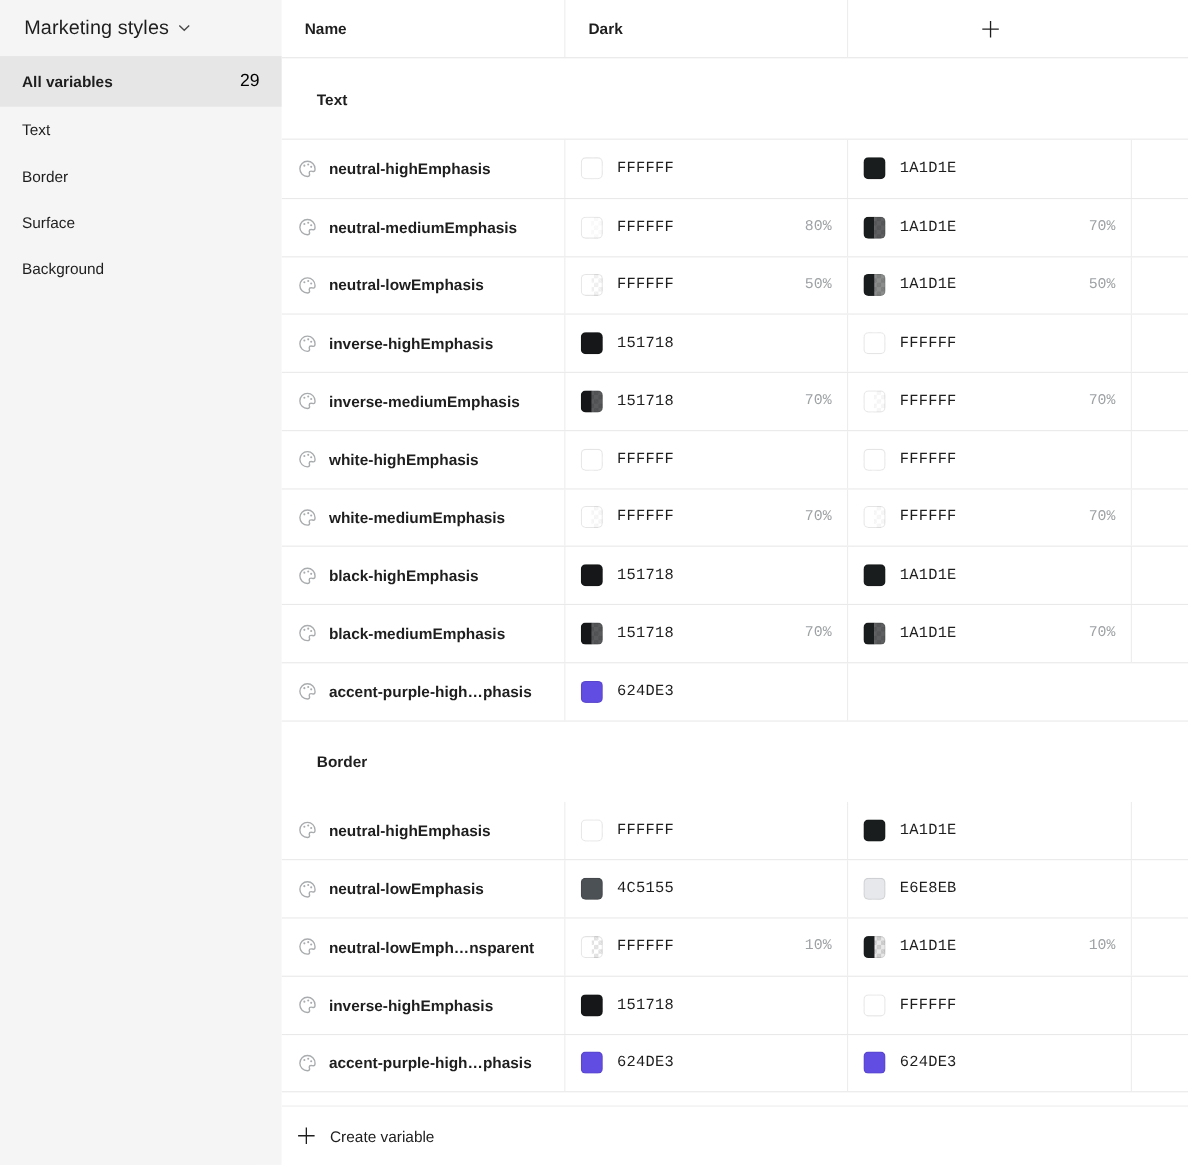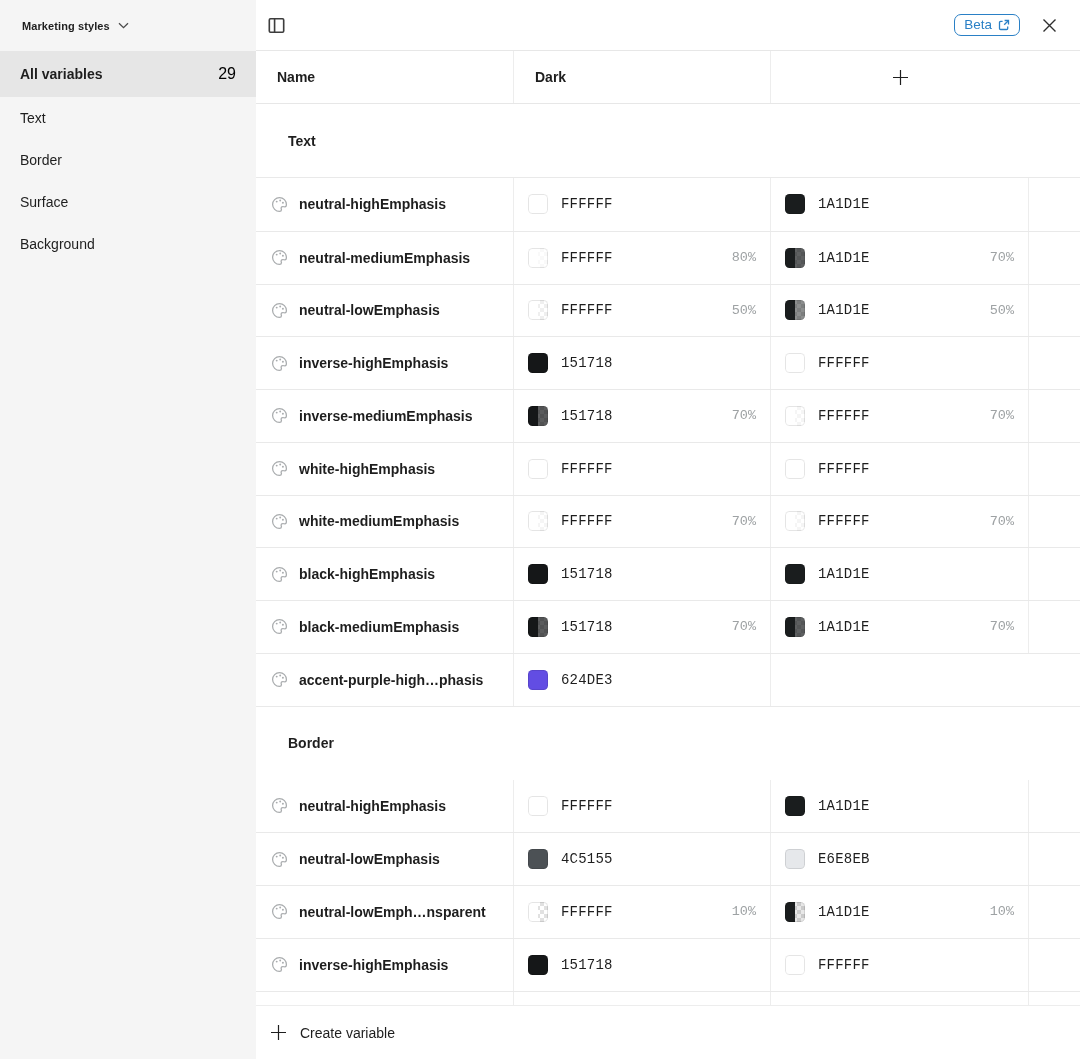--- a/index.html
+++ b/index.html
@@ -3,21 +3,21 @@
 <meta charset="utf-8">
 <style>
   * { margin:0; padding:0; box-sizing:border-box; }
   html,body { width:1080px; height:1059px; }
   body { font-family:"Liberation Sans", sans-serif; color:#1e1e1e; background:#fff; }
   #app { position:relative; width:1080px; height:1059px; overflow:hidden; background:#fff; }
 
   
   .sidebar { position:absolute; left:0; top:0; bottom:0; width:256px; background:#f5f5f5; z-index:6; }
   .sidebar-header { height:51px; display:flex; align-items:center; padding:0 16px 0 22px; }
-  .sidebar-title { font-size:11px; font-weight:700; letter-spacing:.1px; }
+  .sidebar-title { font-size:18px; font-weight:400; letter-spacing:.1px; }
   .chevron { margin-left:8px; display:inline-flex; }
   .sb-selected { height:46px; background:#e6e6e6; display:flex; align-items:center; padding:0 20px; }
   .sb-selected .lbl { font-weight:700; font-size:14px; }
   .sb-selected .count { margin-left:auto; color:#000000; font-size:16px; }
   .sb-item { height:42px; display:flex; align-items:center; padding:0 20px; font-size:14px; color:#1e1e1e; }
 
   
   .main { position:absolute; left:256px; top:0; right:0; bottom:0; background:#fff; }
   .topbar { height:51px; display:flex; align-items:center; padding:0 18px 0 7px; border-bottom:1px solid #e7e7e7; background:#fff; }
   .topbar .spacer { flex:1; }
@@ -89,44 +89,20 @@
     <div class="sb-item">
         <span>Surface</span>
       </div>
     <div class="sb-item">
         <span>Background</span>
       </div>
   </div>
 
   <div class="main">
 
-    <div class="topbar">
-      <span class="icon-btn">
-        <svg width="23" height="23" viewBox="0 0 24 24" fill="none" stroke="#3d3d3d" stroke-width="1.7">
-          <rect x="4.5" y="5" width="15" height="14" rx="1.2"></rect>
-          <line x1="10" y1="5" x2="10" y2="19"></line>
-        </svg>
-      </span>
-      <span class="spacer"></span>
-      <span class="beta-badge">
-        <span>Beta</span>
-        <span>
-          <svg width="12" height="12" viewBox="0 0 12 12" fill="none" stroke="#2a80c6" stroke-width="1.3">
-            <path d="M4.6 2.3 H2.6 C2 2.3 1.5 2.8 1.5 3.4 V9.4 C1.5 10 2 10.5 2.6 10.5 H8.6 C9.2 10.5 9.7 10 9.7 9.4 V7.4"></path>
-            <path d="M6.6 1.5 H10.5 V5.4"></path>
-            <path d="M10.3 1.7 L6.2 5.8"></path>
-          </svg>
-        </span>
-      </span>
-      <span class="icon-btn">
-        <svg width="15" height="15" viewBox="0 0 15 15">
-            <path d="M1.5 1.5 L13.5 13.5 M13.5 1.5 L1.5 13.5" stroke="#2e2e2e" stroke-width="1.4"></path>
-          </svg>
-      </span>
-    </div>
 
     <div class="thead grid-cols">
       <div class="th">Name</div>
       <div class="th">Dark</div>
       <div class="th last">
         <svg width="17" height="17" viewBox="0 0 17 17">
             <path d="M8.5 1 V16 M1 8.5 H16" stroke="#1e1e1e" stroke-width="1.2"></path>
           </svg>
       </div>
     </div>

